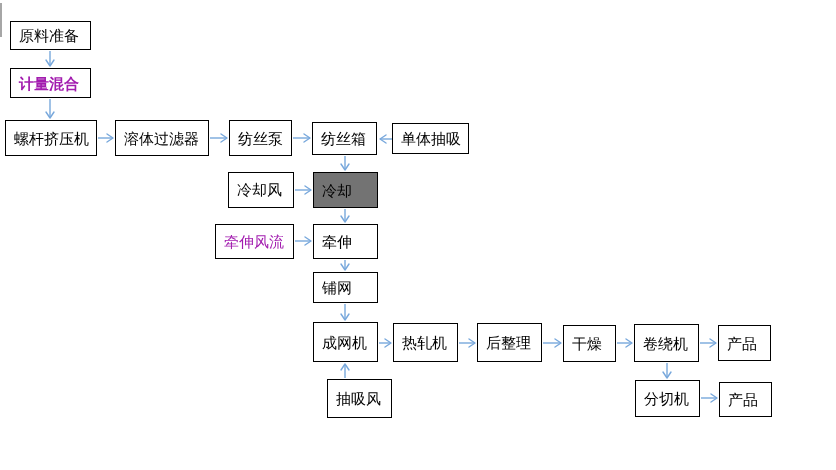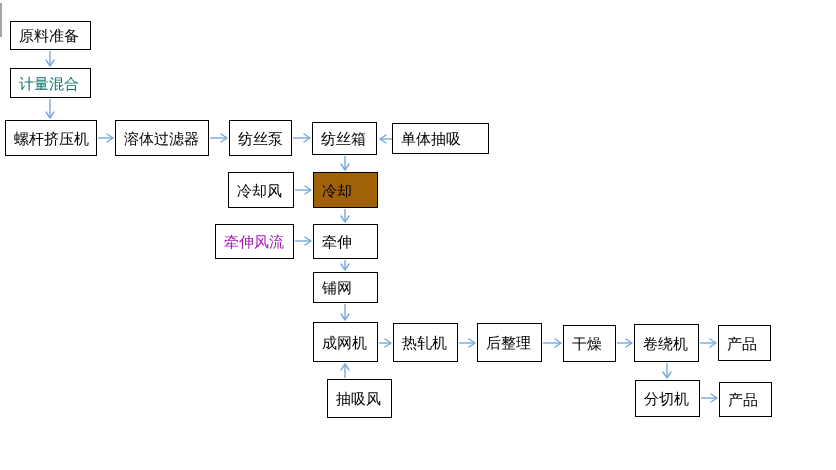--- a/index.html
+++ b/index.html
@@ -79,41 +79,41 @@
         <line x1="345" y1="378" x2="345" y2="364" stroke="#78a8dc" stroke-width="1.4" marker-end="url(#open-arrowhead)"></line>
         <line x1="667" y1="363" x2="667" y2="378" stroke="#78a8dc" stroke-width="1.4" marker-end="url(#open-arrowhead)"></line>
         <line x1="701" y1="398" x2="717" y2="398" stroke="#78a8dc" stroke-width="1.4" marker-end="url(#open-arrowhead)"></line>
       </g>
   </svg>
   <div id="node-layer">
       <div class="node" style="left: 10px; top: 21px; width: 81px; height: 29px; border-color: rgb(0, 0, 0); background: rgb(255, 255, 255);">
         <span class="node-label" style="color: rgb(0, 0, 0);">原料准备</span>
       </div>
       <div class="node" style="left: 10px; top: 68px; width: 81px; height: 30px; border-color: rgb(0, 0, 0); background: rgb(255, 255, 255);">
-        <span class="node-label" style="color: #0f766e;">计量混合</span>
+        <span class="node-label" style="color: #a21caf; font-weight: bold;">计量混合</span>
       </div>
       <div class="node" style="left: 5px; top: 120px; width: 92px; height: 36px; border-color: rgb(0, 0, 0); background: rgb(255, 255, 255);">
         <span class="node-label" style="color: rgb(0, 0, 0);">螺杆挤压机</span>
       </div>
       <div class="node" style="left: 115px; top: 120px; width: 94px; height: 36px; border-color: rgb(0, 0, 0); background: rgb(255, 255, 255);">
         <span class="node-label" style="color: rgb(0, 0, 0);">溶体过滤器</span>
       </div>
       <div class="node" style="left: 229px; top: 120px; width: 63px; height: 36px; border-color: rgb(0, 0, 0); background: rgb(255, 255, 255);">
         <span class="node-label" style="color: rgb(0, 0, 0);">纺丝泵</span>
       </div>
       <div class="node" style="left: 312px; top: 122px; width: 65px; height: 33px; border-color: rgb(0, 0, 0); background: rgb(255, 255, 255); padding-left: 8px;">
         <span class="node-label" style="color: rgb(0, 0, 0);">纺丝箱</span>
       </div>
-      <div class="node" style="left: 392px; top: 123px; width: 97px; height: 31px; border-color: rgb(0, 0, 0); background: rgb(255, 255, 255);">
+      <div class="node" style="left: 392px; top: 123px; width: 77px; height: 31px; border-color: rgb(0, 0, 0); background: rgb(255, 255, 255);">
         <span class="node-label" style="color: rgb(0, 0, 0);">单体抽吸</span>
       </div>
-      <div class="node" style="left: 228px; top: 172px; width: 66px; height: 36px; border-color: rgb(0, 0, 0); background: rgb(255, 255, 255);">
+      <div class="node" style="left: 228px; top: 172px; width: 66px; height: 36px; border-color: rgb(0, 0, 0); background: rgb(255, 255, 255); font-family: Liberation Serif, serif;">
         <span class="node-label" style="color: rgb(0, 0, 0);">冷却风</span>
       </div>
-      <div class="node" style="left: 313px; top: 172px; width: 65px; height: 36px; border-color: rgb(0, 0, 0); background: #a16207;">
+      <div class="node" style="left: 313px; top: 172px; width: 65px; height: 36px; border-color: rgb(0, 0, 0); background: #737373;">
         <span class="node-label" style="color: rgb(0, 0, 0);">冷却</span>
       </div>
       <div class="node" style="left: 215px; top: 224px; width: 79px; height: 35px; border-color: rgb(0, 0, 0); background: rgb(255, 255, 255);">
         <span class="node-label" style="color: #a21caf;">牵伸风流</span>
       </div>
       <div class="node" style="left: 313px; top: 224px; width: 65px; height: 35px; border-color: rgb(0, 0, 0); background: rgb(255, 255, 255);">
         <span class="node-label" style="color: rgb(0, 0, 0);">牵伸</span>
       </div>
       <div class="node" style="left: 313px; top: 272px; width: 65px; height: 31px; border-color: rgb(0, 0, 0); background: rgb(255, 255, 255);">
         <span class="node-label" style="color: rgb(0, 0, 0);">铺网</span>

